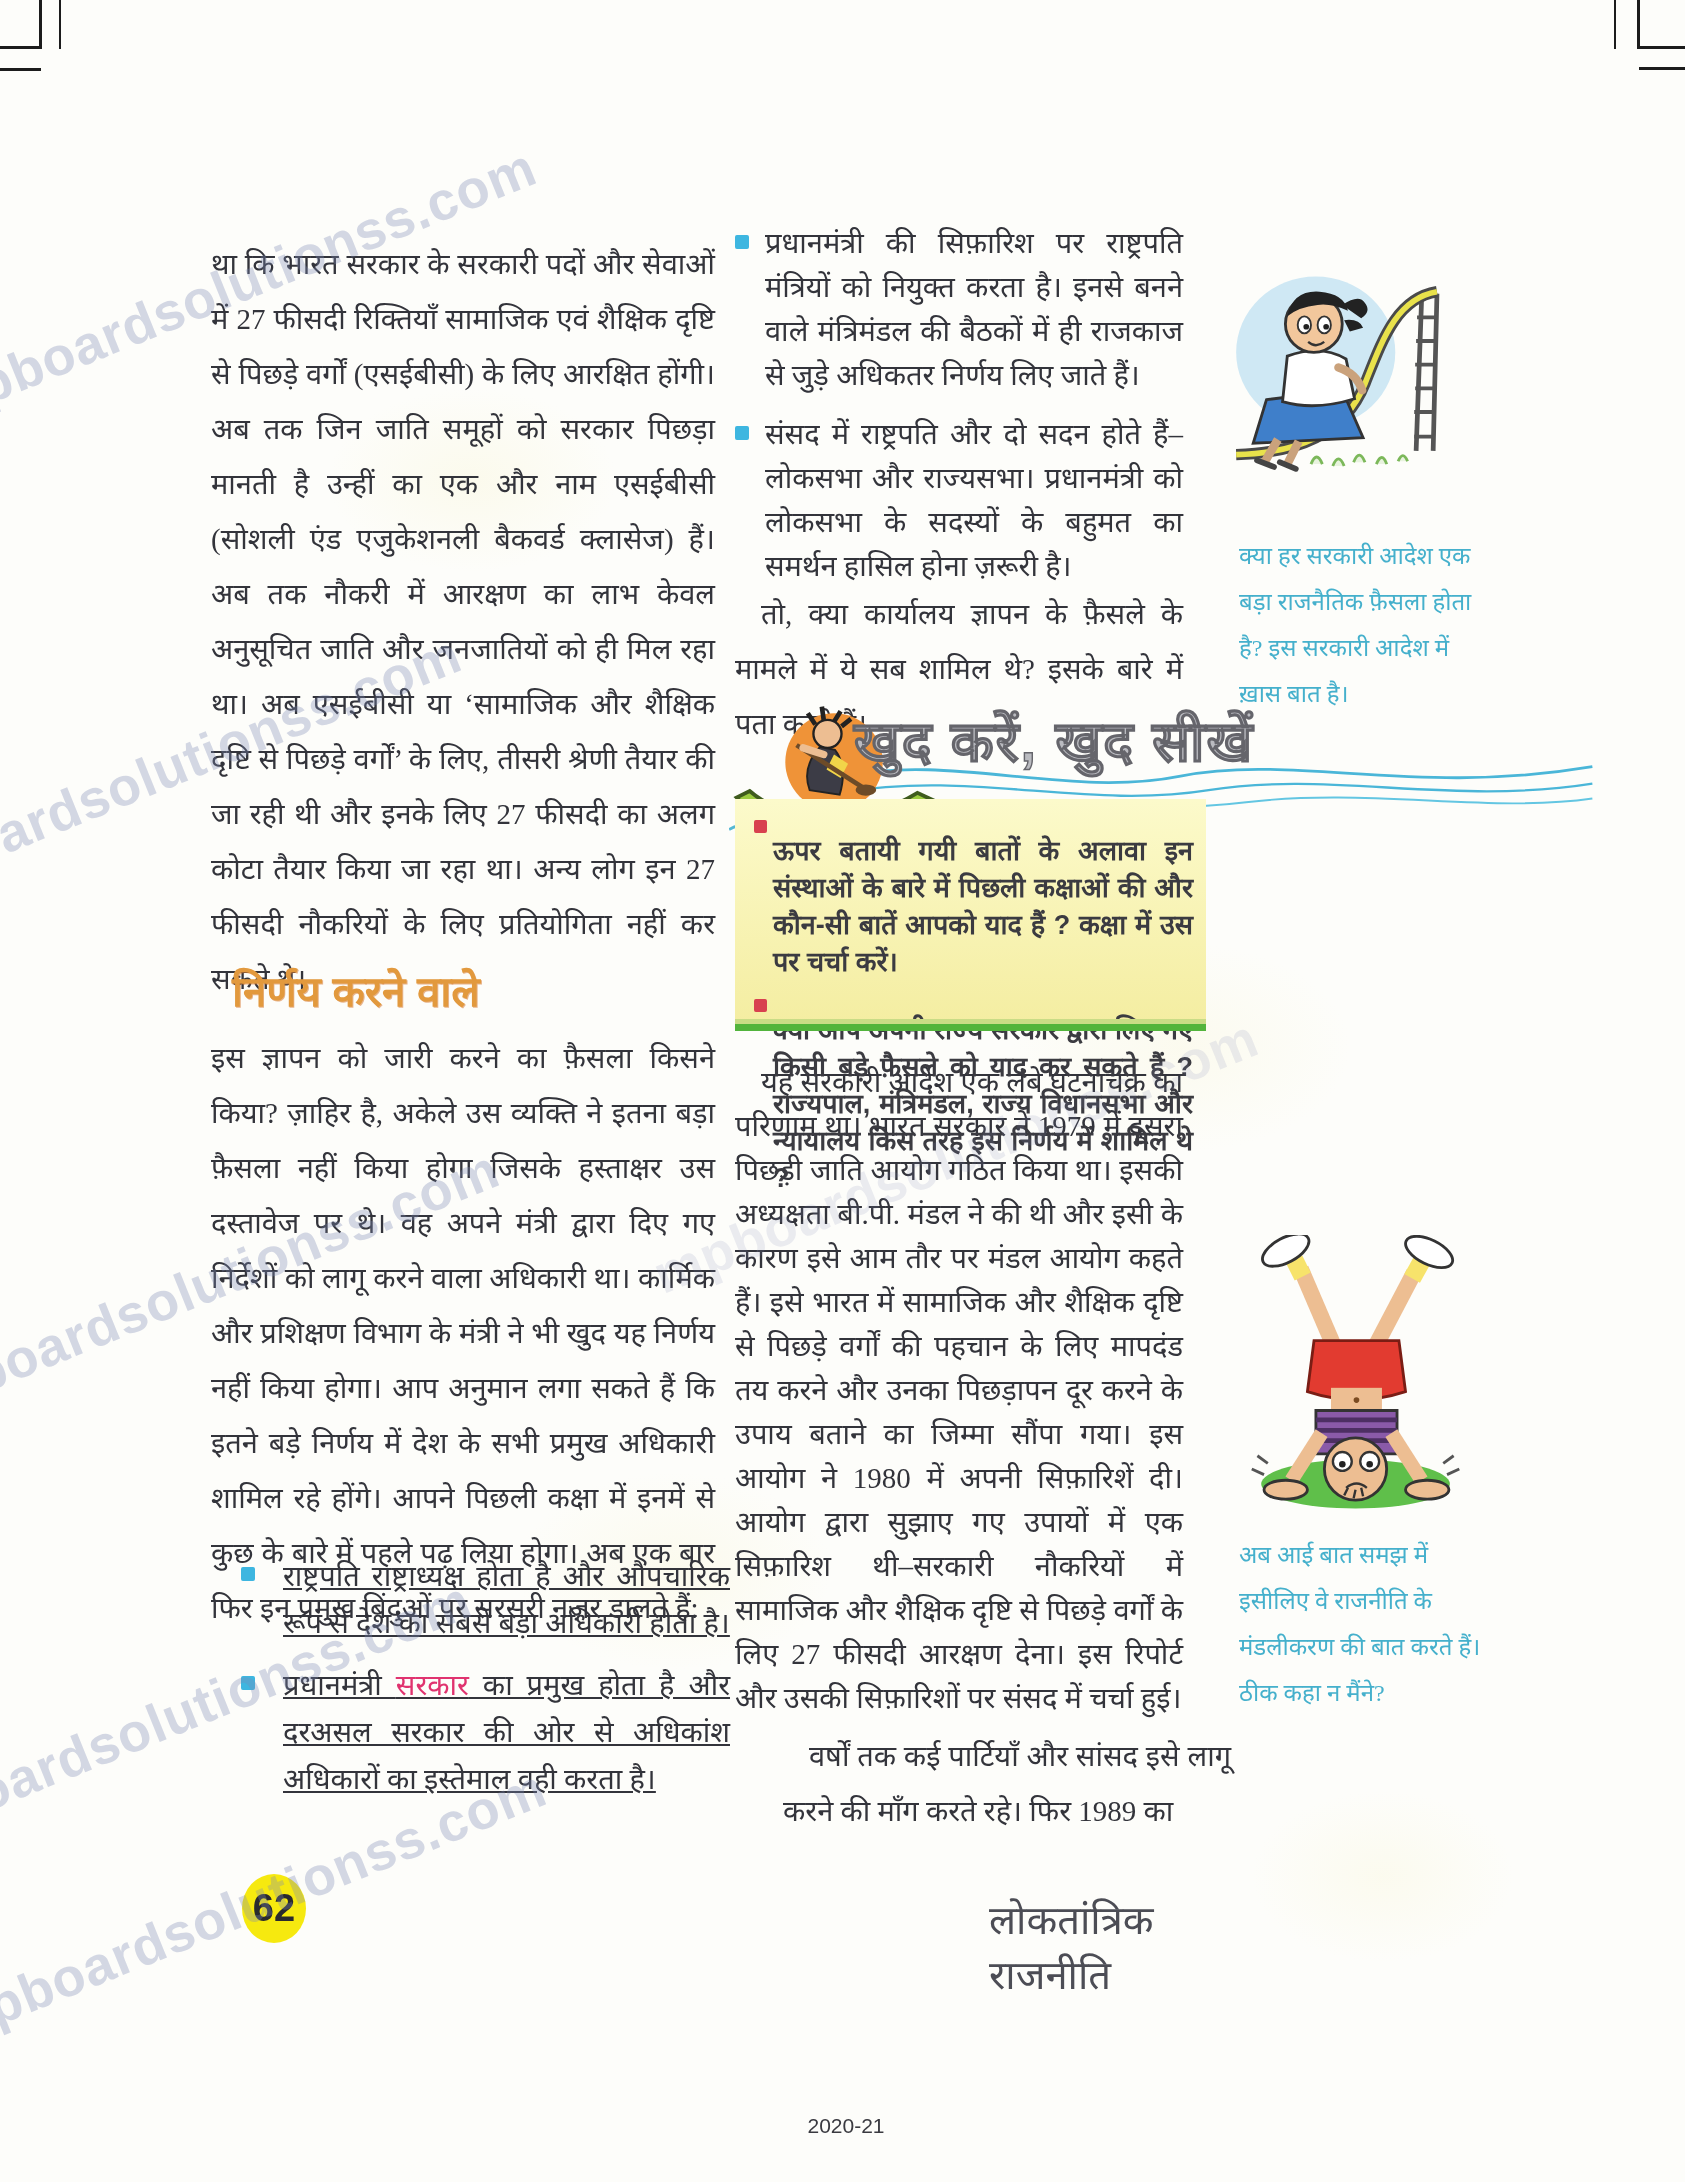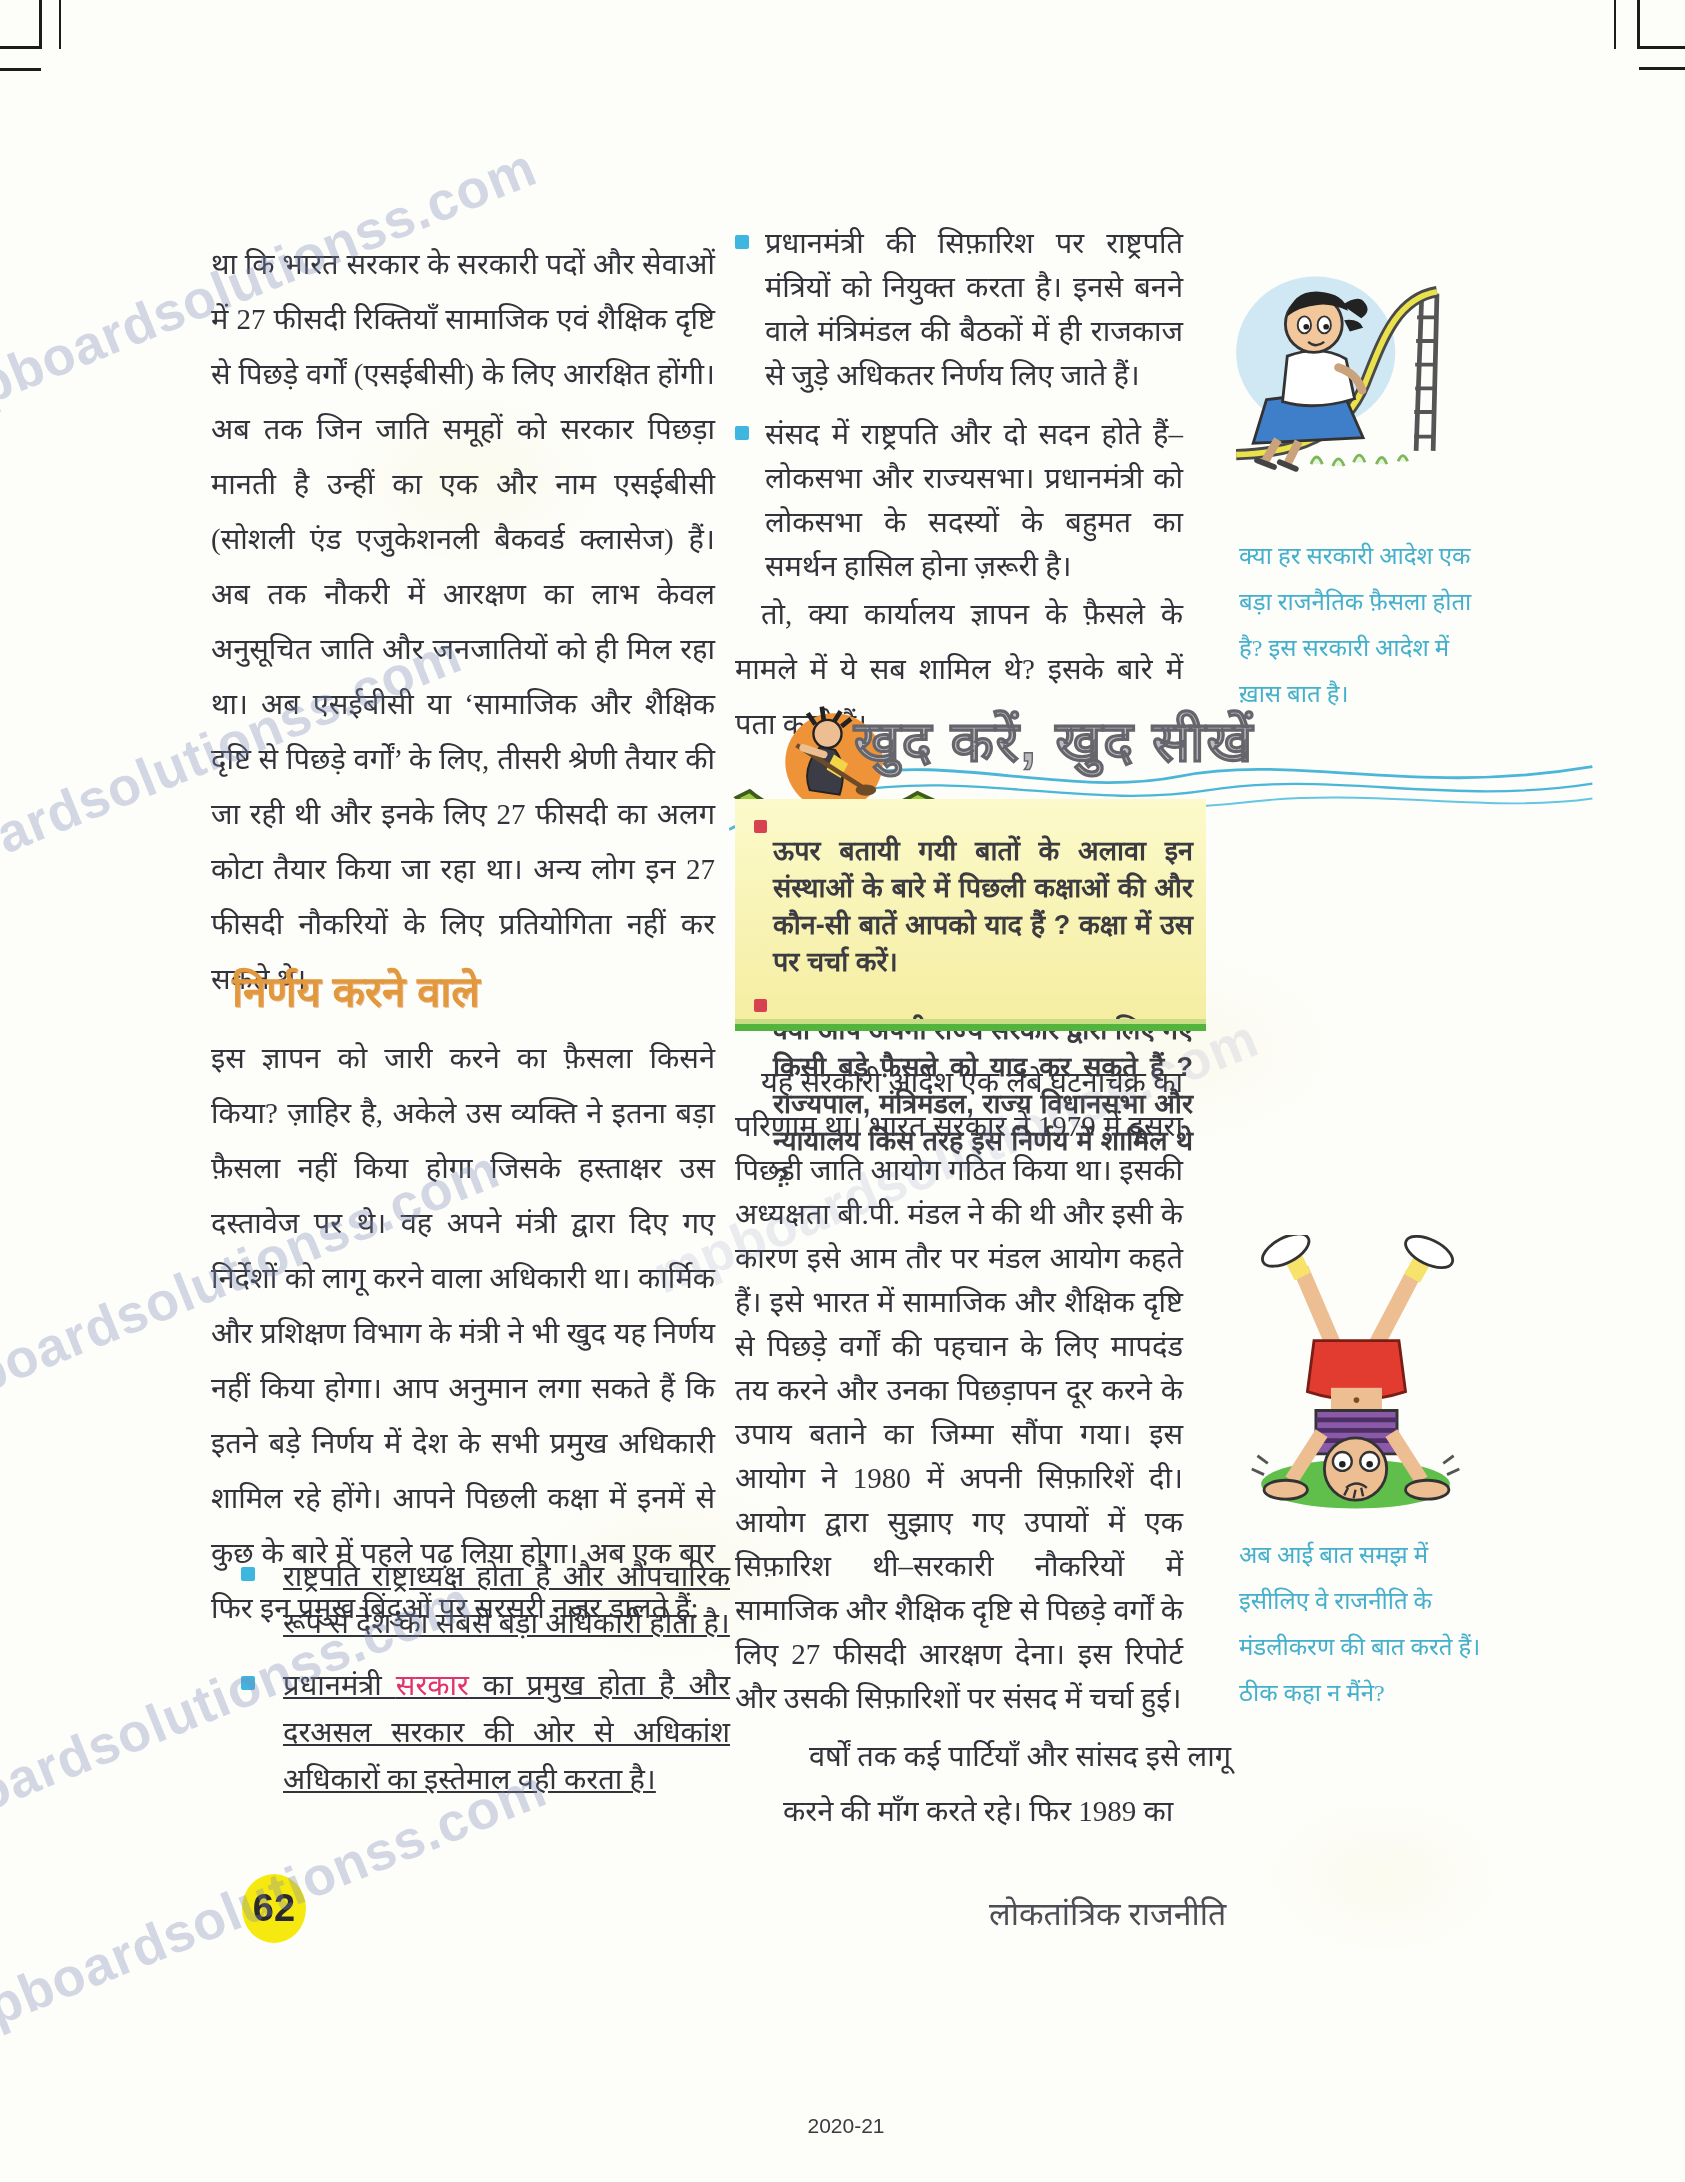--- a/index.html
+++ b/index.html
@@ -86,21 +86,21 @@
 
   .page-badge {
     position:absolute; left:242px; top:1874px; width:64px; height:69px;
     background:#f6e90f; border-radius:50%;
     display:flex; align-items:center; justify-content:center;
     font-family:"Liberation Sans","DejaVu Sans",sans-serif;
     font-size:38px; font-weight:bold; color:#2a2a2e;
   }
   .footer-title {
     position:absolute; left:989px; top:1891px; width:281px;
-    font-size:32px; color:#4c4d55;
+    font-size:40px; color:#4c4d55;
   }
   .footer-year {
     position:absolute; left:757px; top:2114px; width:178px; text-align:center;
     font-family:"Liberation Sans","DejaVu Sans",sans-serif;
     font-size:21px; color:#3a3a40;
   }
 </style>
 </head>
 <body>
 

